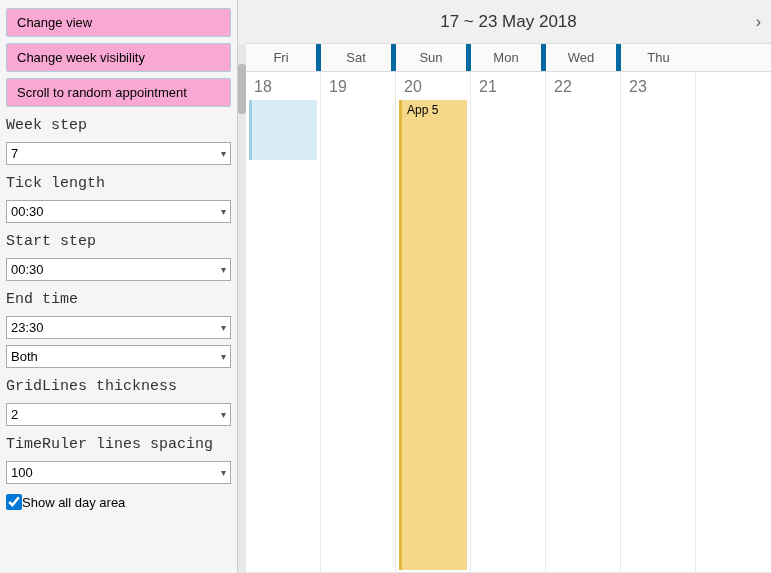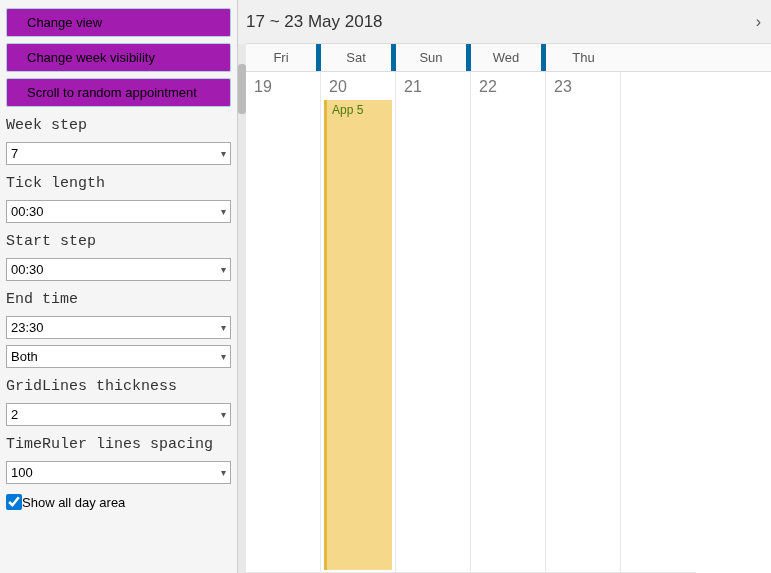--- a/index.html
+++ b/index.html
@@ -20,23 +20,23 @@
       background: #f5f5f5;
       border-right: 1px solid #ccc;
       display: flex;
       flex-direction: column;
       padding: 8px 6px;
       gap: 6px;
       height: 573px;
     }
 
     .btn-primary {
-      background: #a21caf;
+      background: #f9a8d4;
       border: 1px solid #aacfde;
-      padding: 6px 20px;
+      padding: 6px 10px;
       font-size: 13px;
       cursor: pointer;
       text-align: left;
       color: #000;
       border-radius: 2px;
     }
 
     .label-row {
       font-size: 15px;
       color: #333;
@@ -92,20 +92,21 @@
       display: flex;
       flex-direction: column;
       background: #fff;
       height: 573px;
       overflow: hidden;
     }
 
     .cal-header {
       display: flex;
       align-items: center;
+      justify-content: center;
       background: #f0f0f0;
       border-bottom: 1px solid #ddd;
       padding: 8px 0;
       position: relative;
       height: 44px;
     }
     .cal-header-title {
       font-size: 17px;
       font-weight: 400;
       color: #333;
@@ -157,21 +158,21 @@
       padding: 6px 8px 2px 8px;
     }
 
     
     .app-block {
       background: #f5d88a;
       border-left: 3px solid #e0b840;
       margin: 2px 3px;
       padding: 3px 5px;
       font-size: 12px;
-      color: #4d7c0f;
+      color: #000000;
       flex: 1;
       min-height: 80px;
     }
 
     
     .app-block-faded {
       background: #d8ecf5;
       border-left: 3px solid #a0cde0;
       margin: 2px 3px;
       padding: 3px 5px;
@@ -260,26 +261,31 @@
 
     <div class="cal-header">
       <span class="cal-header-title">17  ~  23 May 2018</span>
       <button class="cal-nav-btn">›</button>
     </div>
 
     <div class="cal-days-header">
       <div class="cal-day-name">Fri</div>
       <div class="cal-day-name">Sat</div>
       <div class="cal-day-name">Sun</div>
+      <div class="cal-day-name">Mon</div>
       <div class="cal-day-name">Wed</div>
       <div class="cal-day-name">Thu</div>
     </div>
 
     <div class="cal-body">
 
+      <div class="cal-cell">
+        <span class="cal-cell-num">18</span>
+        <div class="app-block-faded"></div>
+      </div>
 
       <div class="cal-cell">
         <span class="cal-cell-num">19</span>
       </div>
 
       <div class="cal-cell">
         <span class="cal-cell-num">20</span>
         <div class="app-block">
           <span>App 5</span>
         </div>

